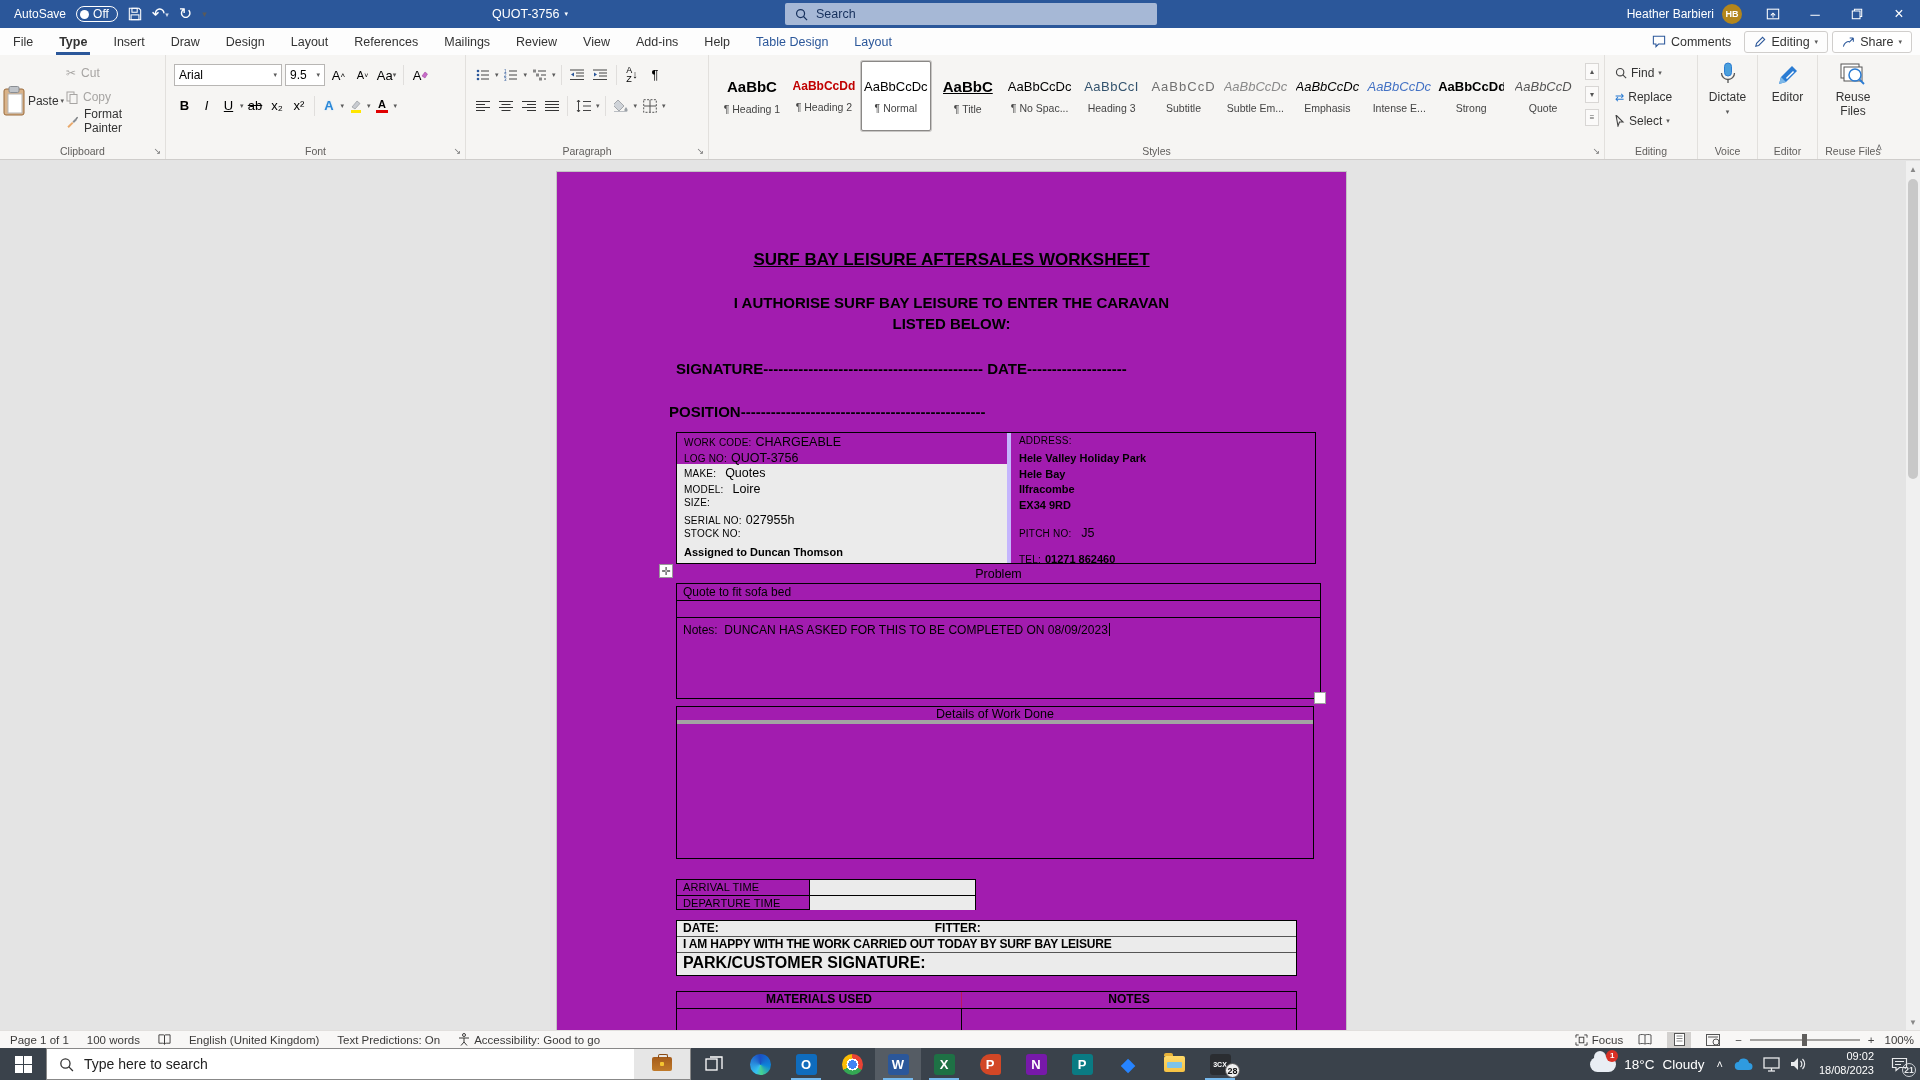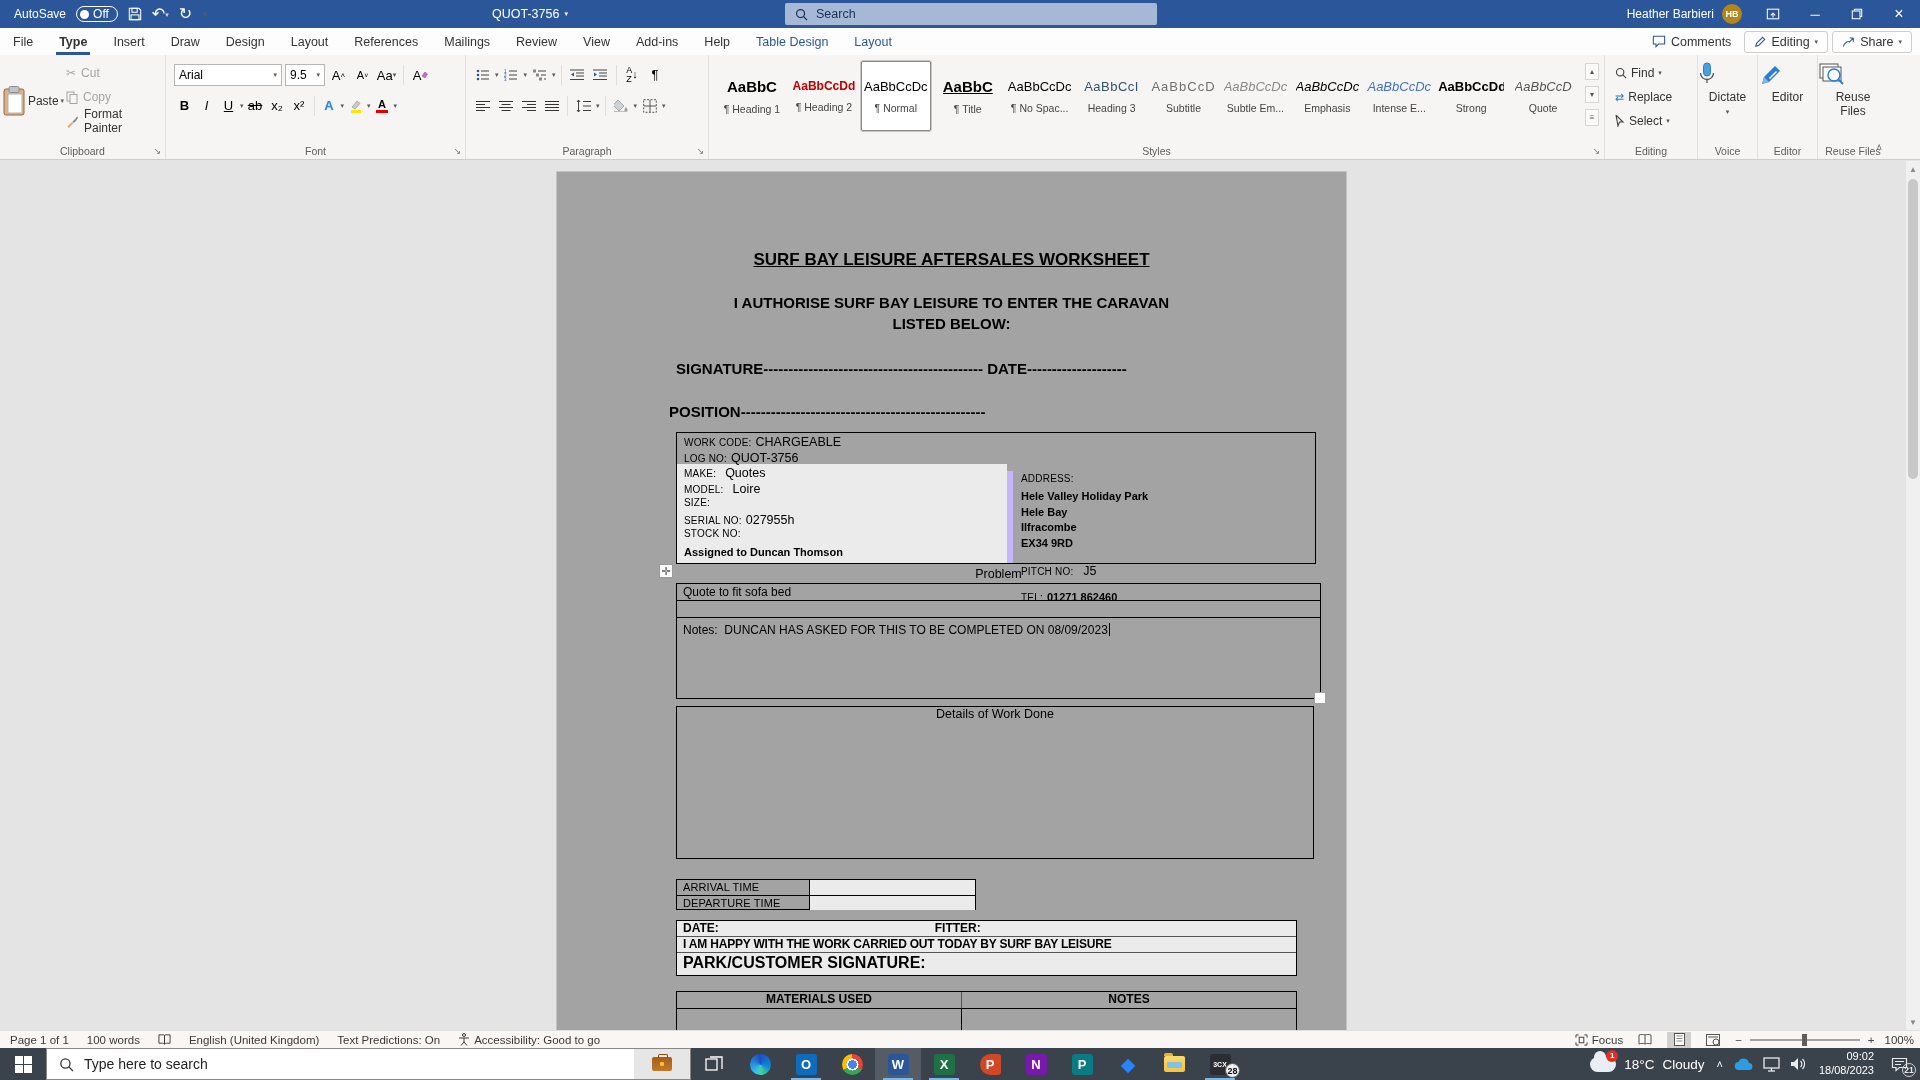--- a/index.html
+++ b/index.html
@@ -75,46 +75,46 @@
   .s-strong .style-sample { font-weight:bold; }
   .s-quote .style-sample { font-style:italic; color:#555; }
   .styles-arrows { position:absolute; right:4px; top:8px; width:16px; display:flex; flex-direction:column; gap:6px; align-items:center; color:#555; font-size:8px; }
   .styles-arrows span { border:1px solid #d8d6d4; width:14px; height:17px; display:flex; align-items:center; justify-content:center; background:#fbfaf9; }
 
   .g-editing { width:93px; }
   .edit-rows { position:absolute; left:8px; top:8px; display:flex; flex-direction:column; gap:4px; font-size:12px; }
   .edit-rows .rb { justify-content:flex-start; gap:4px; height:20px; padding:0 2px; }
 
   .g-voice { width:60px; } .g-editor { width:60px; } .g-reuse { width:70px; }
-  .bigbtn { position:absolute; left:0; right:0; top:7px; display:flex; flex-direction:column; gap:3px; font-size:12px; color:#333; text-align:center; line-height:1.15; }
+  .bigbtn { position:absolute; left:0; right:0; top:7px; display:flex; flex-direction:column; align-items:center; gap:3px; font-size:12px; color:#333; text-align:center; line-height:1.15; }
   .ribbon-collapse { position:absolute; right:6px; bottom:6px; color:#666; font-size:10px; }
 
   
   .canvas { position:absolute; top:161px; left:0; width:1920px; height:869px; background:#e4e4e4; overflow:hidden; }
   .vscroll { position:absolute; right:0; top:0; width:14px; height:100%; background:#f0f0f0; }
   .vscroll .thumb { position:absolute; top:18px; left:2px; width:10px; height:300px; background:#c8c8c8; border-radius:5px; }
   .vscroll .arr { position:absolute; left:0; width:14px; height:16px; color:#888; font-size:8px; display:flex; align-items:center; justify-content:center; }
-  .page { position:absolute; left:556px; top:10px; width:791px; height:880px; background:#a3a3a3; border:1px solid #c3c3c3; color:#000; }
+  .page { position:absolute; left:556px; top:10px; width:791px; height:880px; background:#a21caf; border:1px solid #c3c3c3; color:#000; }
   .doc-center { position:absolute; left:0; width:100%; text-align:center; font-weight:bold; }
   .doc-title { top:78px; font-size:17px; }
   .doc-title span { text-decoration:underline; }
   .auth1 { top:122px; font-size:15px; }
   .auth2 { top:143px; font-size:15px; }
   .sigline { position:absolute; left:119px; top:188px; font-size:15px; font-weight:bold; white-space:nowrap; }
   .posline { position:absolute; left:112px; top:231px; font-size:15px; font-weight:bold; white-space:nowrap; }
 
   .tbl { position:absolute; border:1px solid #000; }
   .info-tbl { left:119px; top:260px; width:640px; height:132px; display:flex; }
   .info-left { width:330px; position:relative; padding:2px 0 0 7px; }
   .info-left .shade { position:absolute; left:0; top:31px; bottom:0; width:100%; background:#ebebeb; z-index:0; }
   .info-line { position:relative; z-index:1; height:15.5px; display:flex; align-items:baseline; white-space:nowrap; }
   .lbl { font-size:10px; letter-spacing:0.2px; }
   .val { font-size:12.5px; margin-left:4px; }
   .info-assigned { font-size:11px; font-weight:bold; position:relative; z-index:1; margin-top:2px; }
-  .info-right { flex:1; border-left:6px solid #c4b5fd; padding:2px 0 0 8px;margin-top:38px; }
+  .info-right { flex:1; border-left:4px solid #c4b5fd; padding:2px 0 0 8px; }
   .addr-line { font-size:11px; font-weight:bold; height:15.5px; display:flex; align-items:center; }
   .pitch-line { margin-top:13px; height:16px; display:flex; align-items:baseline; }
   .tel-line { margin-top:11px; height:15px; display:flex; align-items:baseline; }
   .tel-line .bold-val { font-size:11px; font-weight:bold; margin-left:4px; }
 
   .problem-caption { position:absolute; left:119px; top:395px; width:645px; text-align:center; font-size:12.5px; }
   .move-handle { position:absolute; left:102px; top:392px; width:14px; height:14px; border:1px solid #9a9a9a; background:#fdfdfd; color:#555; font-size:11px; line-height:12px; text-align:center; }
   .problem-tbl { left:119px; top:411px; width:645px; height:116px; }
   .p-row1 { height:17px; border-bottom:1px solid #000; font-size:12px; padding:1px 0 0 6px; }
   .p-row2 { height:17px; border-bottom:1px solid #000; }

